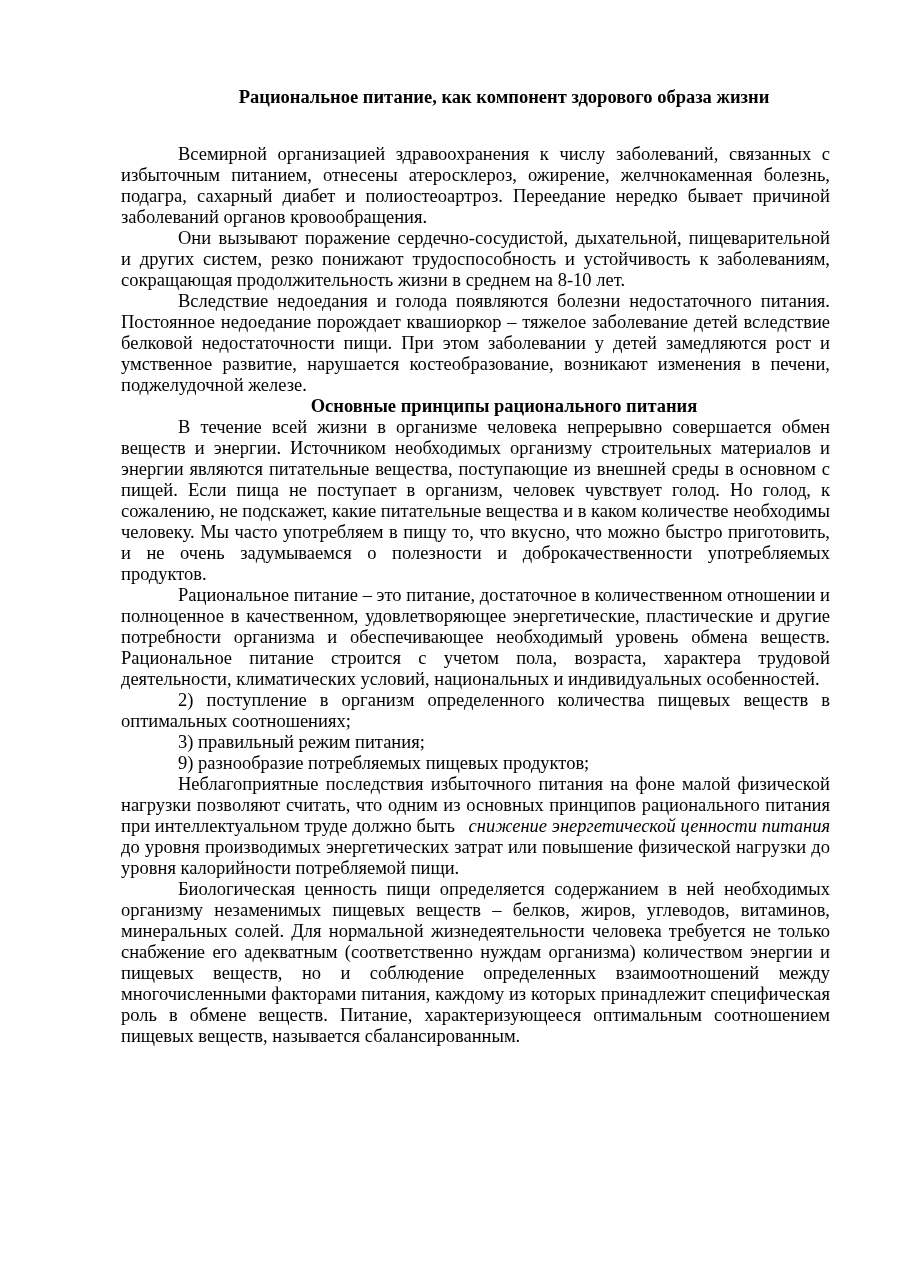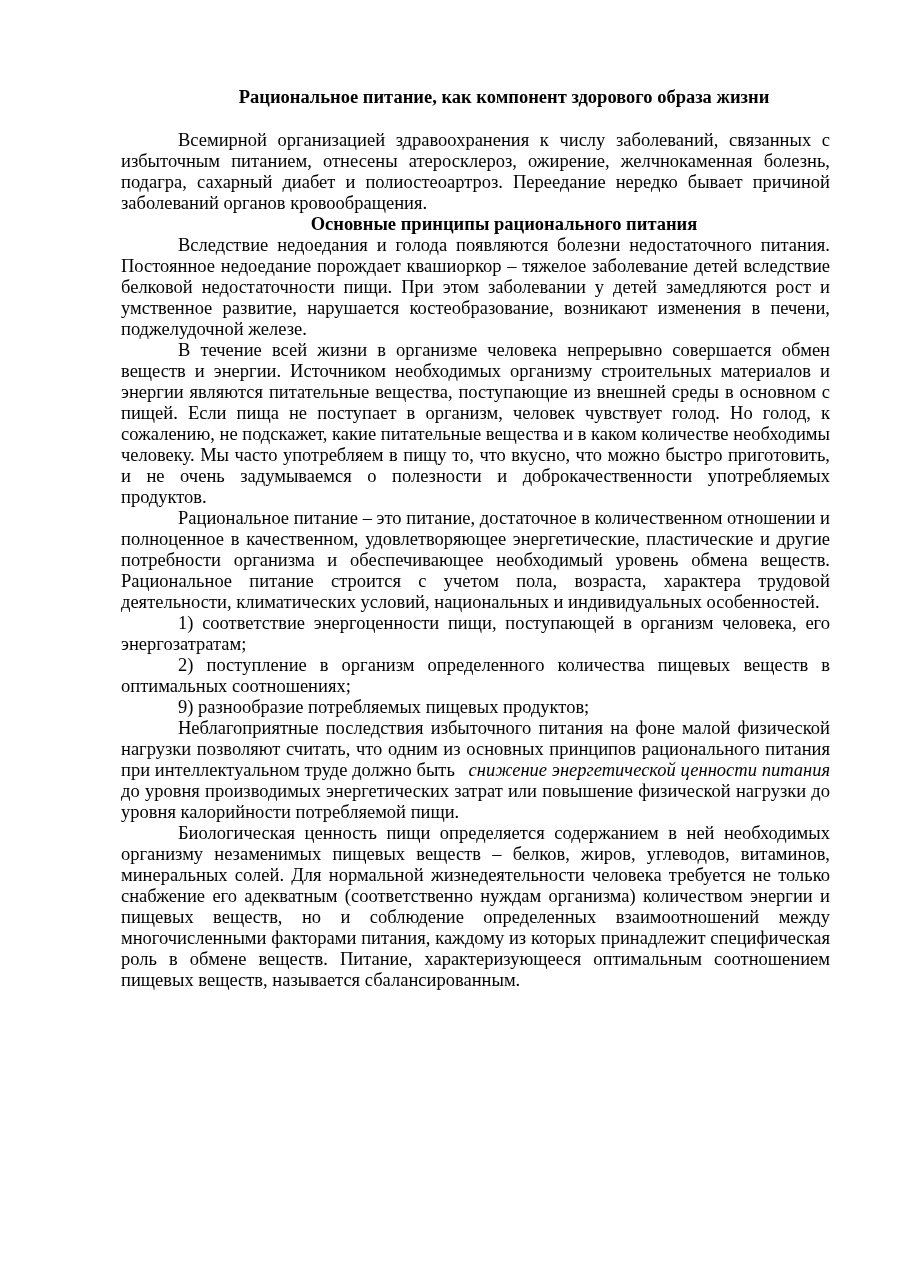--- a/index.html
+++ b/index.html
@@ -29,36 +29,37 @@
   .block {
     margin: 0;
     text-indent: 57px;
   }
   .block.title,
   .block.heading {
     font-weight: bold;
     text-align: center;
   }
   .block.title {
-    margin-bottom: 22px;
+    margin-bottom: 36px;
   }
   .b { font-weight: normal; }
   .i { font-style: italic; margin-left: 9px; }
   .r { font-weight: normal; }
 </style>
 </head>
 <body>
 
 <div class="page">
   <div class="doc">
       <div class="block title"><span>Рациональное питание, как компонент здорового образа жизни</span></div>
       <div class="block paragraph"><span>Всемирной организацией здравоохранения к числу заболеваний, связанных с избыточным питанием, отнесены атеросклероз, ожирение, желчнокаменная болезнь, подагра, сахарный диабет и полиостеоартроз. Переедание нередко бывает причиной заболеваний органов кровообращения.</span></div>
+      <div class="block paragraph"><span>Они вызывают поражение сердечно-сосудистой, дыхательной, пищеварительной и других систем, резко понижают трудоспособность и устойчивость к заболеваниям, сокращающая продолжительность жизни в среднем на 8-10 лет.</span></div>
+      <div class="block paragraph"><span>Вследствие недоедания и голода появляются болезни недостаточного питания. Постоянное недоедание порождает квашиоркор – тяжелое заболевание детей вследствие белковой недостаточности пищи. При этом заболевании у детей замедляются рост и умственное развитие, нарушается костеобразование, возникают изменения в печени, поджелудочной железе.</span></div>
       <div class="block heading"><span>Основные принципы рационального питания</span></div>
-      <div class="block paragraph"><span>Вследствие недоедания и голода появляются болезни недостаточного питания. Постоянное недоедание порождает квашиоркор – тяжелое заболевание детей вследствие белковой недостаточности пищи. При этом заболевании у детей замедляются рост и умственное развитие, нарушается костеобразование, возникают изменения в печени, поджелудочной железе.</span></div>
       <div class="block paragraph"><span>В течение всей жизни в организме человека непрерывно совершается обмен веществ и энергии. Источником необходимых организму строительных материалов и энергии являются питательные вещества, поступающие из внешней среды в основном с пищей. Если пища не поступает в организм, человек чувствует голод. Но голод, к сожалению, не подскажет, какие питательные вещества и в каком количестве необходимы человеку. Мы часто употребляем в пищу то, что вкусно, что можно быстро приготовить, и не очень задумываемся о полезности и доброкачественности употребляемых продуктов.</span></div>
       <div class="block paragraph"><span>Рациональное питание – это питание, достаточное в количественном отношении и полноценное в качественном, удовлетворяющее энергетические, пластические и другие потребности организма и обеспечивающее необходимый уровень обмена веществ. Рациональное питание строится с учетом пола, возраста, характера трудовой деятельности, климатических условий, национальных и индивидуальных особенностей.</span></div>
-      <div class="block list_item"><span>1) соответствие энергоценности пищи, поступающей в организм человека, его энергозатратам;</span></div>
       <div class="block list_item"><span>2) поступление в организм определенного количества пищевых веществ в оптимальных соотношениях;</span></div>
+      <div class="block list_item"><span>3) правильный режим питания;</span></div>
       <div class="block list_item"><span>9) разнообразие потребляемых пищевых продуктов;</span></div>
       <div class="block paragraph"><span>Неблагоприятные последствия избыточного питания на фоне малой физической нагрузки позволяют считать, что одним из основных принципов рационального питания при интеллектуальном труде должно быть </span><span class="i">снижение энергетической ценности питания</span><span> до уровня производимых энергетических затрат или повышение физической нагрузки до уровня калорийности потребляемой пищи.</span></div>
       <div class="block paragraph"><span>Биологическая ценность пищи определяется содержанием в ней необходимых организму незаменимых пищевых веществ – белков, жиров, углеводов, витаминов, минеральных солей. Для нормальной жизнедеятельности человека требуется не только снабжение его адекватным (соответственно нуждам организма) количеством энергии и пищевых веществ, но и соблюдение определенных взаимоотношений между многочисленными факторами питания, каждому из которых принадлежит специфическая роль в обмене веществ. Питание, характеризующееся оптимальным соотношением пищевых веществ, называется </span><span class="b">сбалансированным</span><span>.</span></div>
     </div>
 </div>
 
 </body></html>

